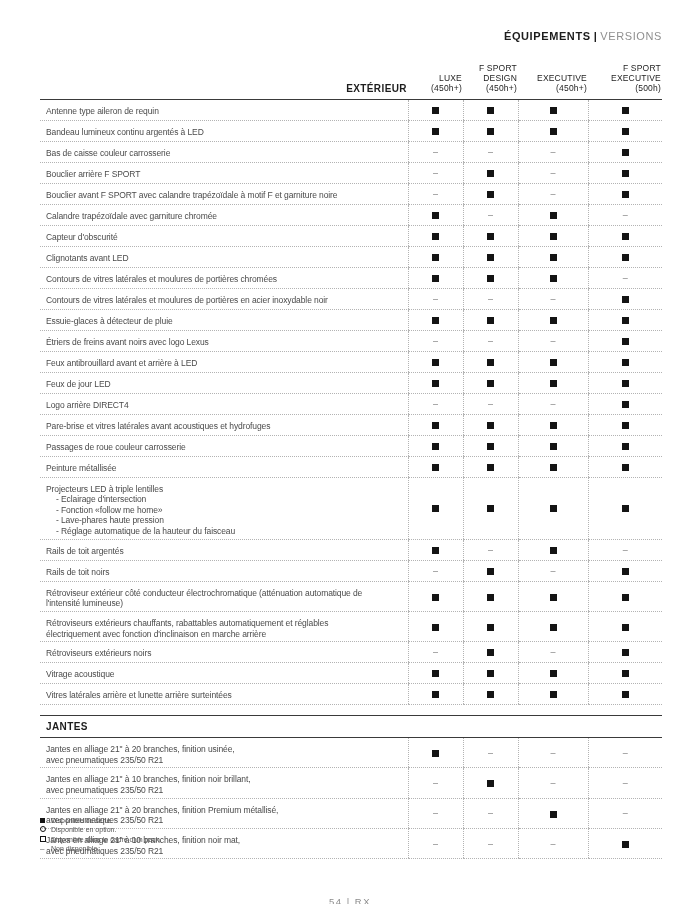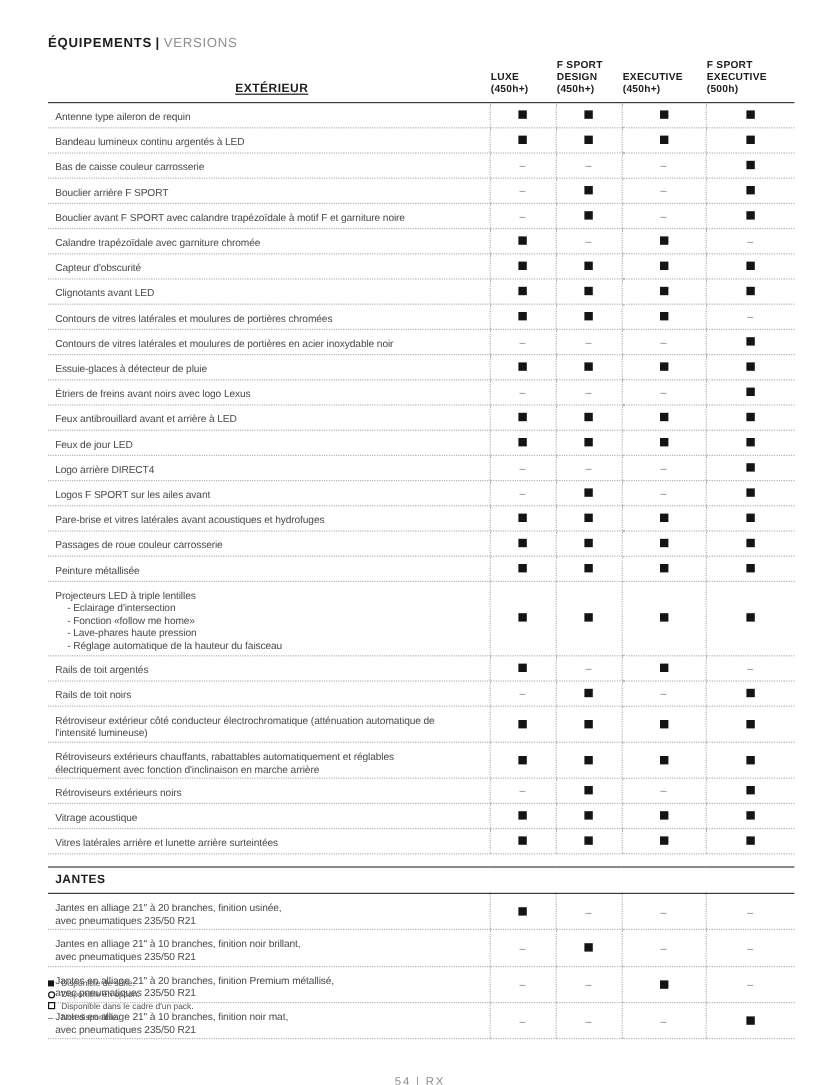--- a/index.html
+++ b/index.html
@@ -3,33 +3,33 @@
 <meta charset="utf-8">
 <style>
   html,body { margin:0; padding:0; }
   body {
     width:700px; height:904px; background:#ffffff; position:relative;
     font-family:"Liberation Sans", sans-serif; color:#444;
     overflow:hidden;
   }
   .page { padding:30px 38px 0 40px; box-sizing:border-box; }
 
-  .doc-title { text-align:left; font-size:11px; letter-spacing:0.6px; margin-bottom:6px; color:#1d1d1d; }
+  .doc-title { text-align:right; font-size:11px; letter-spacing:0.6px; margin-bottom:20px; color:#1d1d1d; }
   .doc-title .t-bold { font-weight:bold; }
   .doc-title .t-sep  { font-weight:bold; padding:0 3px; }
   .doc-title .t-light{ color:#8f8f8f; }
 
   table.eq { width:100%; border-collapse:collapse; table-layout:fixed; }
   col.c-feature { width:368px; }
   col.c-v1 { width:55px; } col.c-v2 { width:55px; }
   col.c-v3 { width:70px; } col.c-v4 { width:74px; }
 
   thead th { border-bottom:1.5px solid #3a3a3a; vertical-align:bottom; padding-bottom:5px; }
-  th.section-label { text-align:center; font-size:10px; font-weight:bold; color:#1d1d1d; letter-spacing:0.4px; padding-left:6px;text-decoration:underline; }
-  th.version-col { font-size:8.5px; font-weight:bold; color:#1d1d1d; text-align:left; line-height:1.2; letter-spacing:0.2px; }
+  th.section-label { text-align:right; font-size:10px; font-weight:bold; color:#1d1d1d; letter-spacing:0.4px; padding-left:6px; }
+  th.version-col { font-size:8.5px; font-weight:normal; color:#1d1d1d; text-align:right; line-height:1.2; letter-spacing:0.2px; }
 
   td.feature {
     font-size:8.5px; color:#4a4a4a; letter-spacing:-0.1px; line-height:1.25;
     padding:6px 4px 2px 6px; border-bottom:1px dotted #b3b3b3; vertical-align:top;
   }
   td.mark {
     text-align:center; vertical-align:middle;
     border-left:1px dotted #b3b3b3; border-bottom:1px dotted #b3b3b3;
   }
   td.mark.dash { font-size:9px; color:#7a7a7a; }
@@ -177,27 +177,20 @@
           <td class="feature">Feux de jour LED</td>
           <td class="mark"><span class="sq"></span></td>
           <td class="mark"><span class="sq"></span></td>
           <td class="mark"><span class="sq"></span></td>
           <td class="mark"><span class="sq"></span></td>
         </tr>
         <tr>
           <td class="feature">Logo arrière DIRECT4</td>
           <td class="mark dash">–</td>
           <td class="mark dash">–</td>
-          <td class="mark dash">–</td>
-          <td class="mark"><span class="sq"></span></td>
-        </tr>
-        <tr>
-          <td class="feature">Logos F SPORT sur les ailes avant</td>
-          <td class="mark dash">–</td>
-          <td class="mark"><span class="sq"></span></td>
           <td class="mark dash">–</td>
           <td class="mark"><span class="sq"></span></td>
         </tr>
         <tr>
           <td class="feature">Pare-brise et vitres latérales avant acoustiques et hydrofuges</td>
           <td class="mark"><span class="sq"></span></td>
           <td class="mark"><span class="sq"></span></td>
           <td class="mark"><span class="sq"></span></td>
           <td class="mark"><span class="sq"></span></td>
         </tr>

